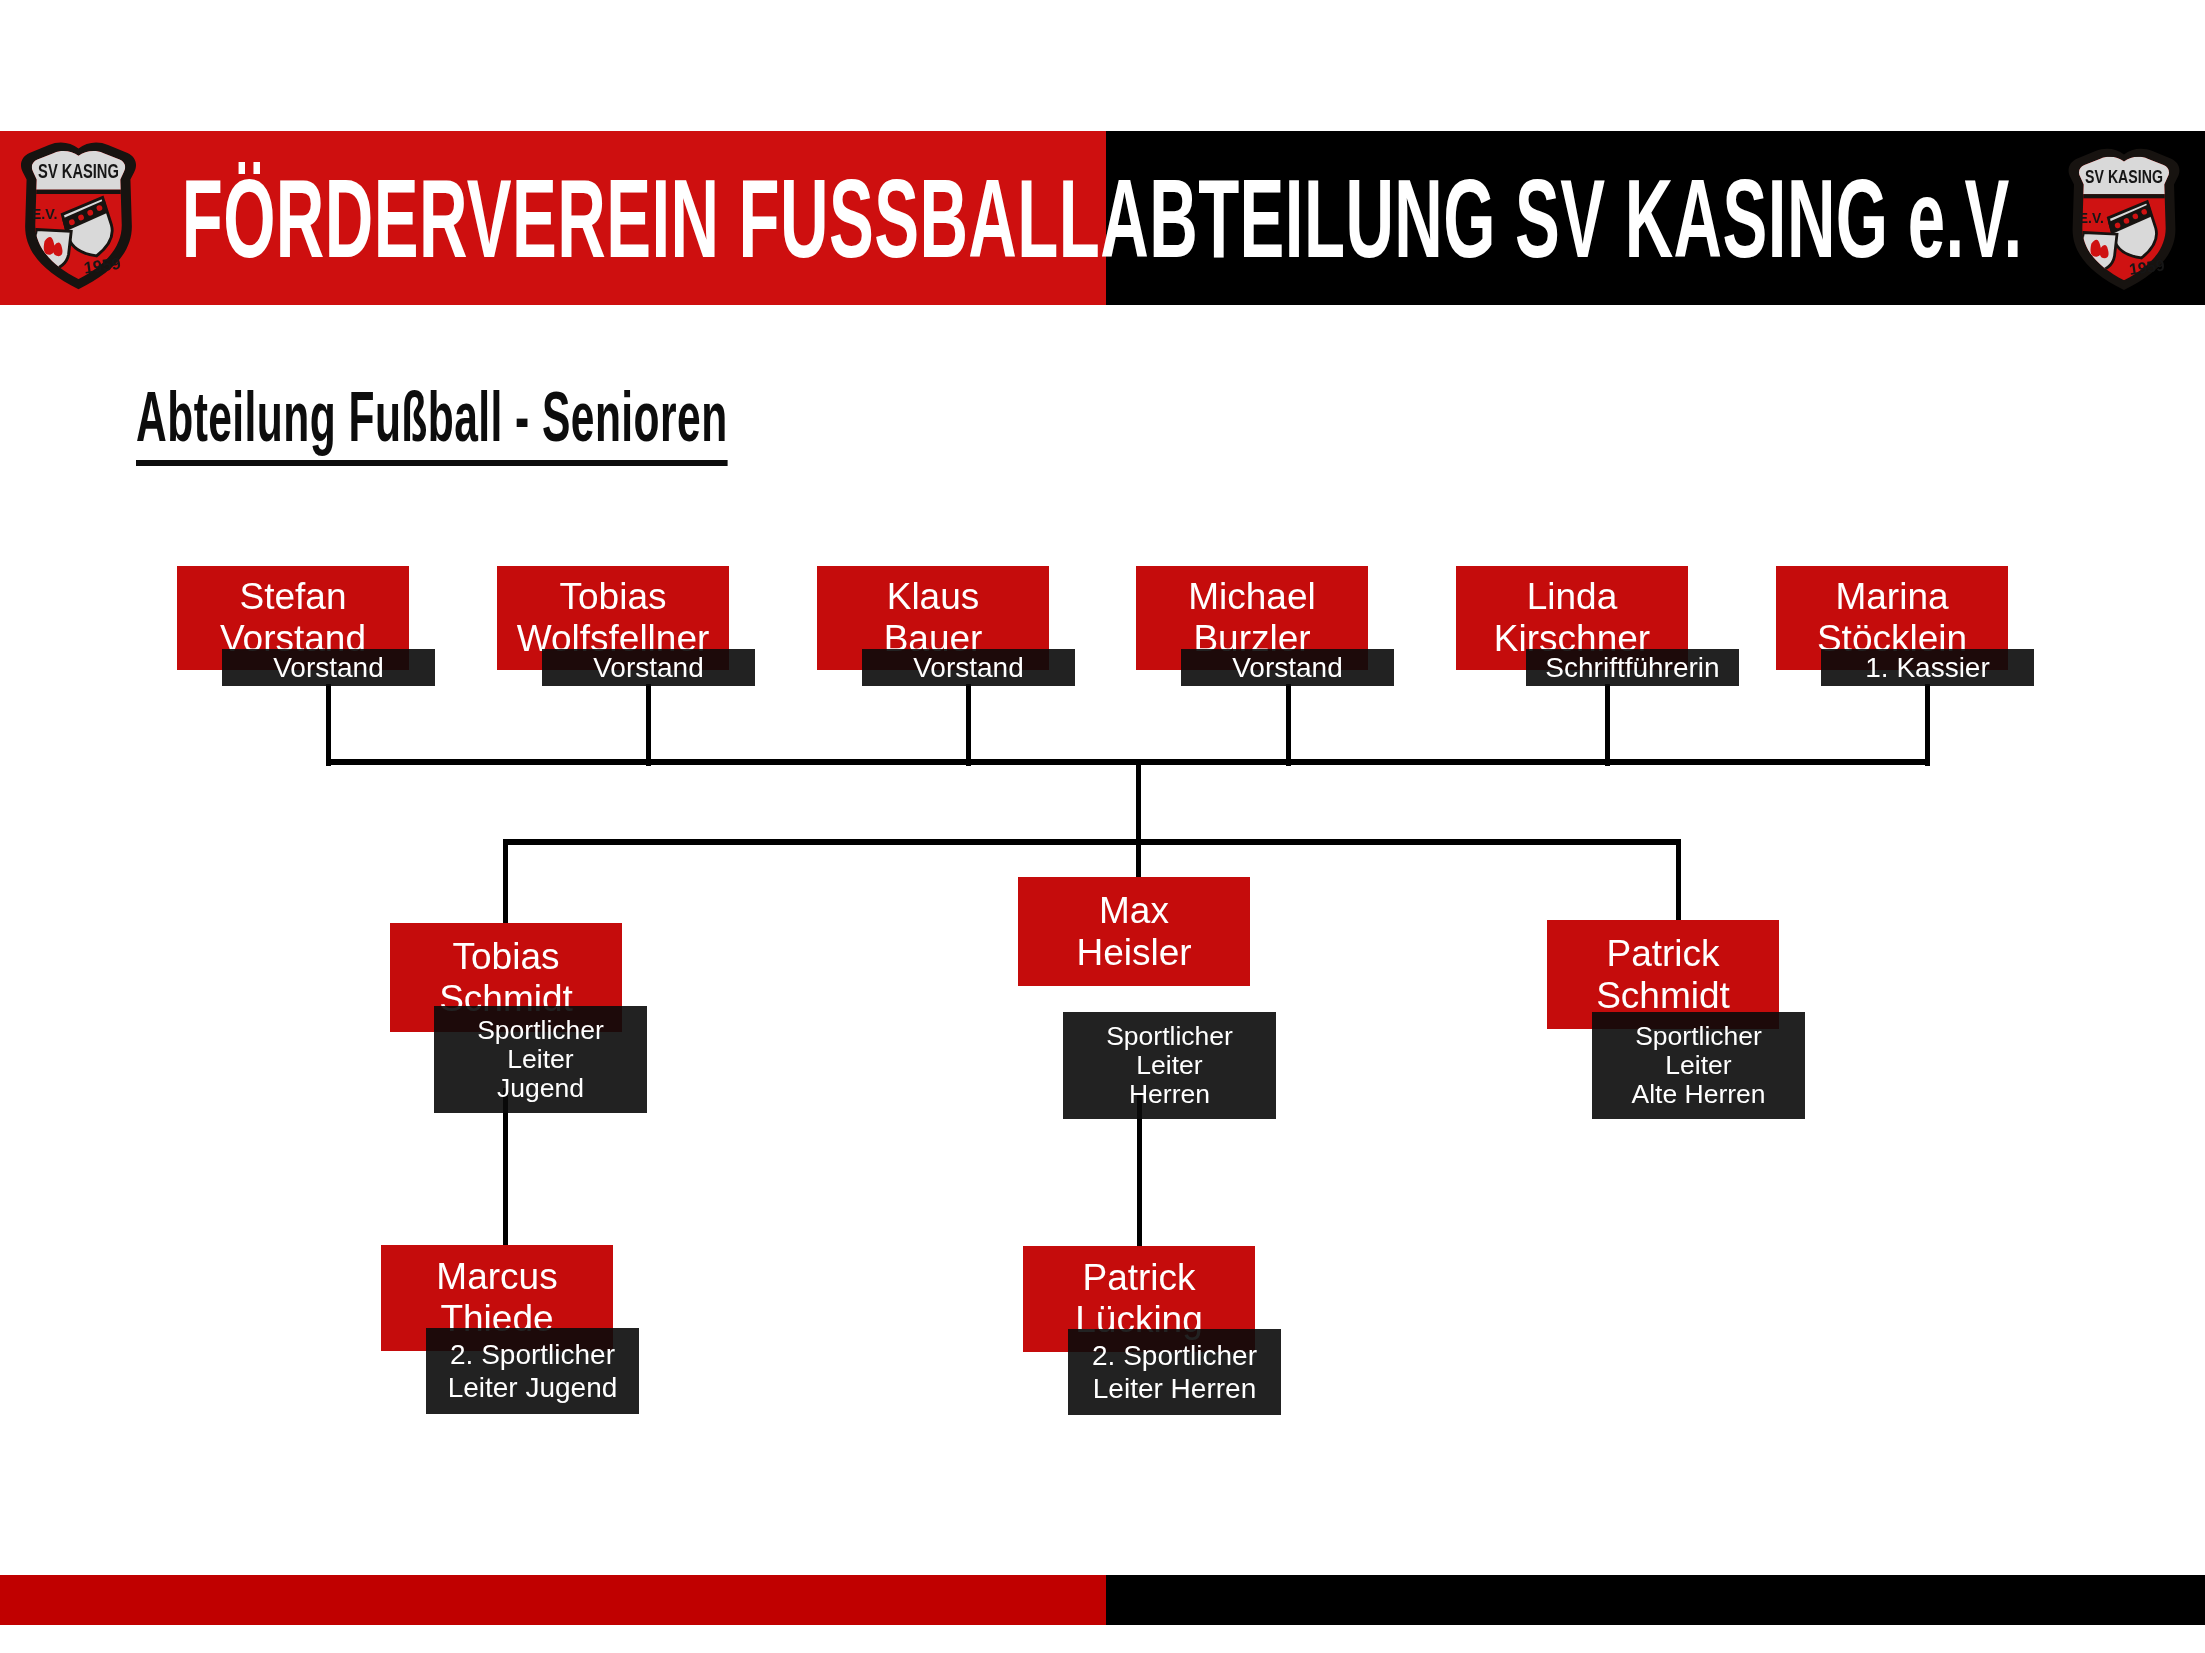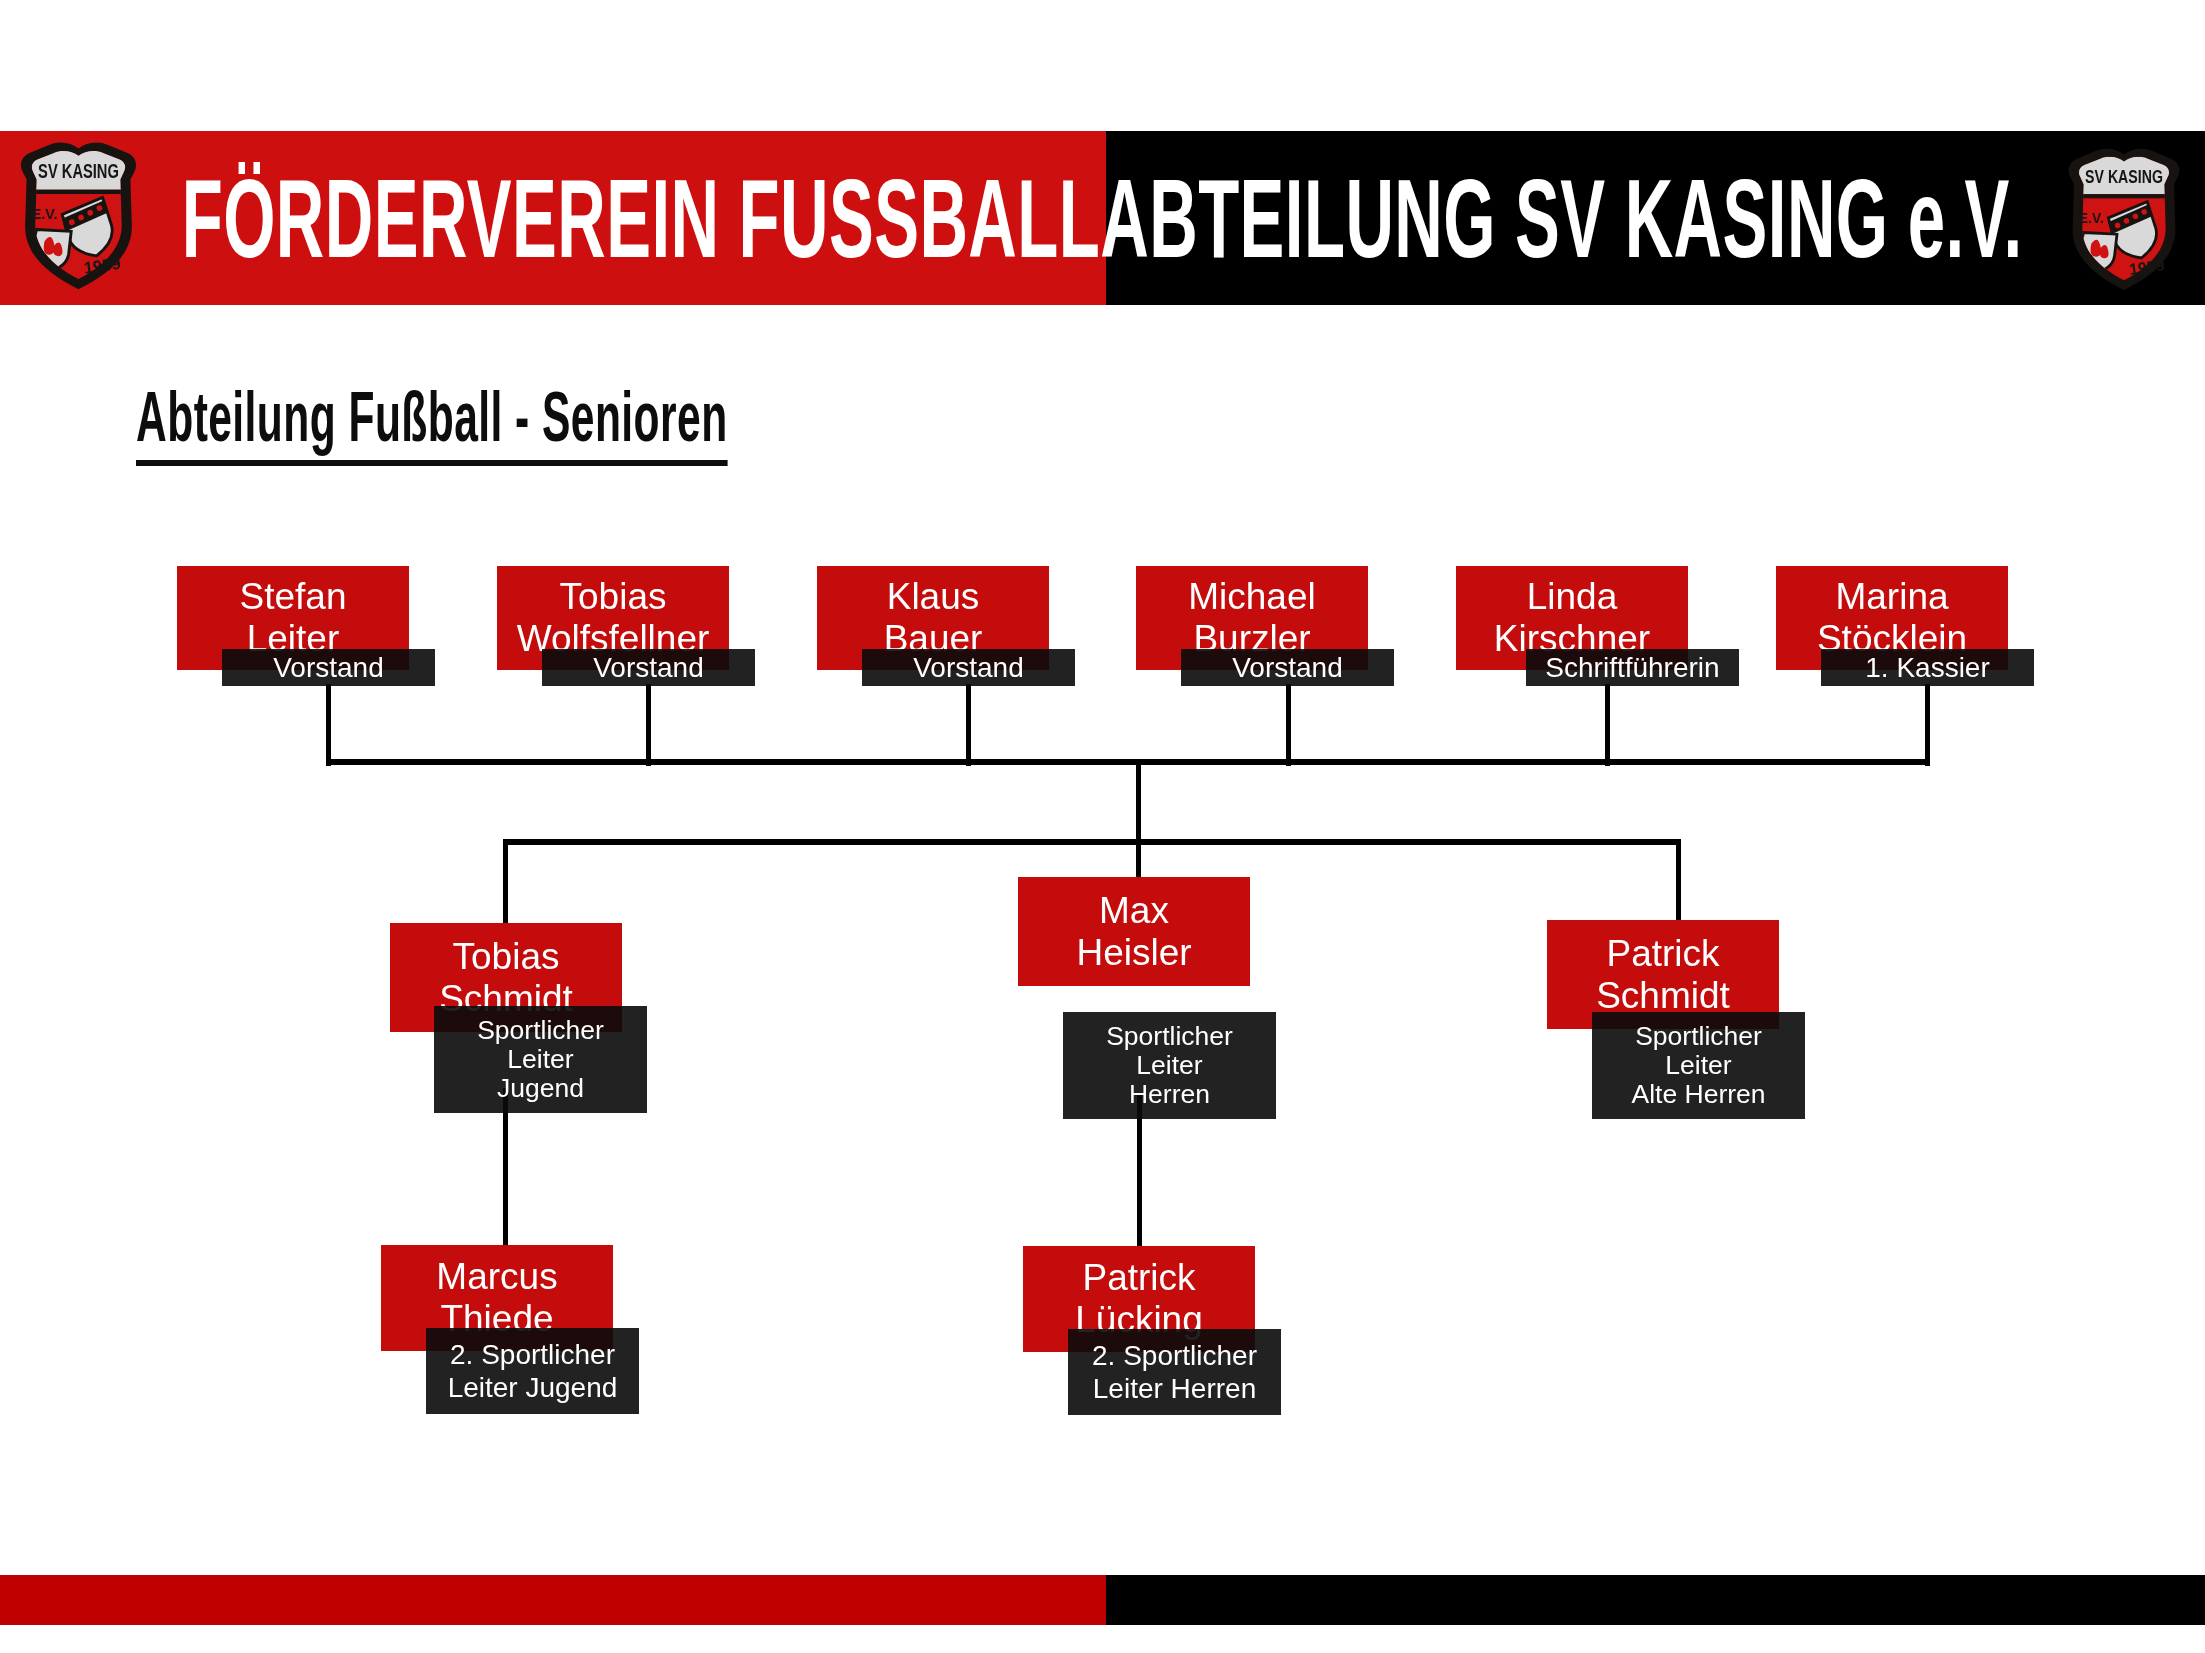--- a/index.html
+++ b/index.html
@@ -127,21 +127,21 @@
   <div class="line" style="left:1136px;top:759px;width:5.1px;height:85px;"></div>
   <div class="line" style="left:503px;top:839px;width:1178px;height:5.9px;"></div>
   <div class="line" style="left:503px;top:845px;width:5.1px;height:79px;"></div>
   <div class="line" style="left:1136px;top:845px;width:5.1px;height:75px;"></div>
   <div class="line" style="left:1676px;top:845px;width:5.1px;height:76px;"></div>
   <div class="line" style="left:503px;top:1088px;width:5.1px;height:158px;"></div>
   <div class="line" style="left:1137px;top:1095px;width:5.1px;height:152px;"></div>
 
   <div class="redbox box1" style="left:177px;top:566px;">
     <span class="pname">Stefan
-Leiter</span>
+Vorstand</span>
     </div>
   <div class="rolebox r1" style="left:222px;top:649px;">
     <span>Vorstand</span>
     </div>
 
   <div class="redbox box1" style="left:497px;top:566px;">
     <span class="pname">Tobias
 Wolfsfellner</span>
     </div>
   <div class="rolebox r1" style="left:542px;top:649px;">

